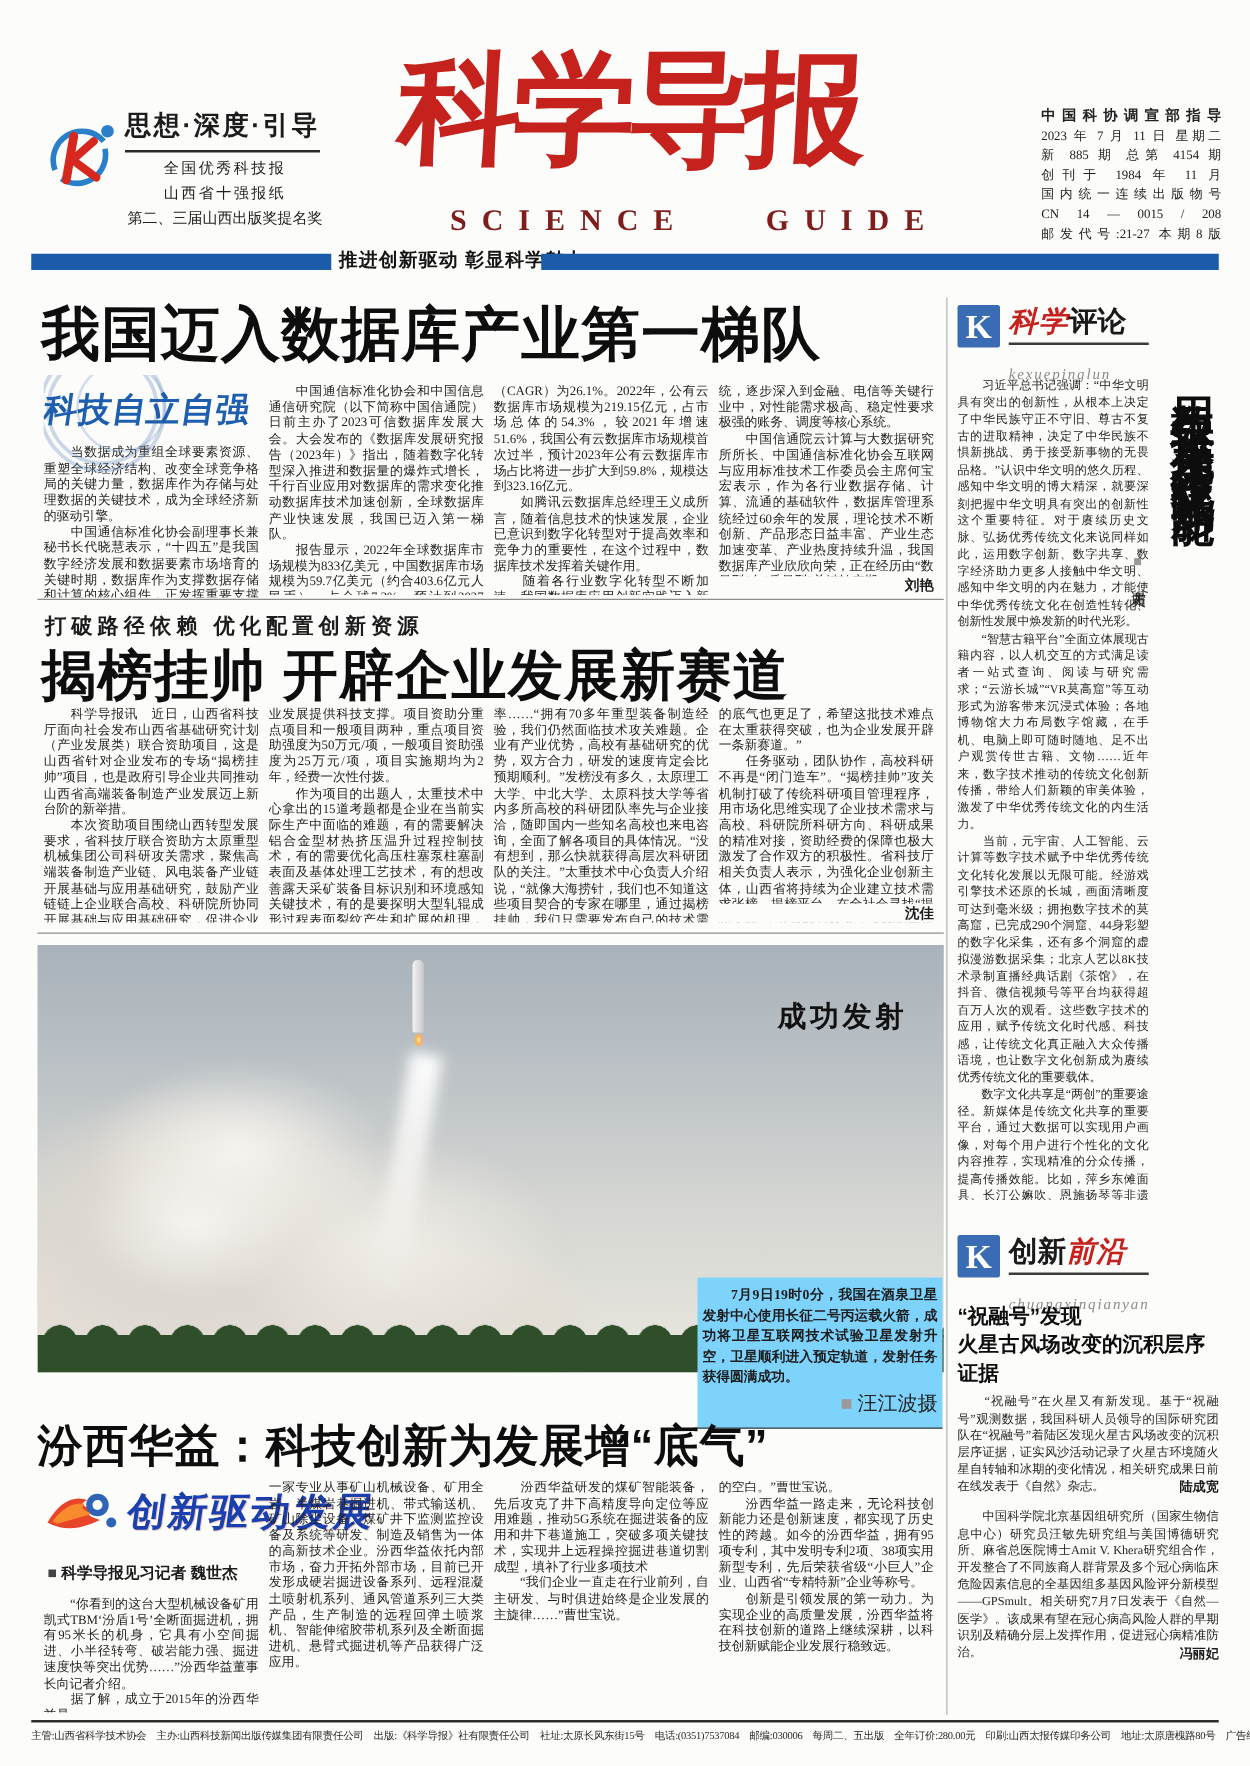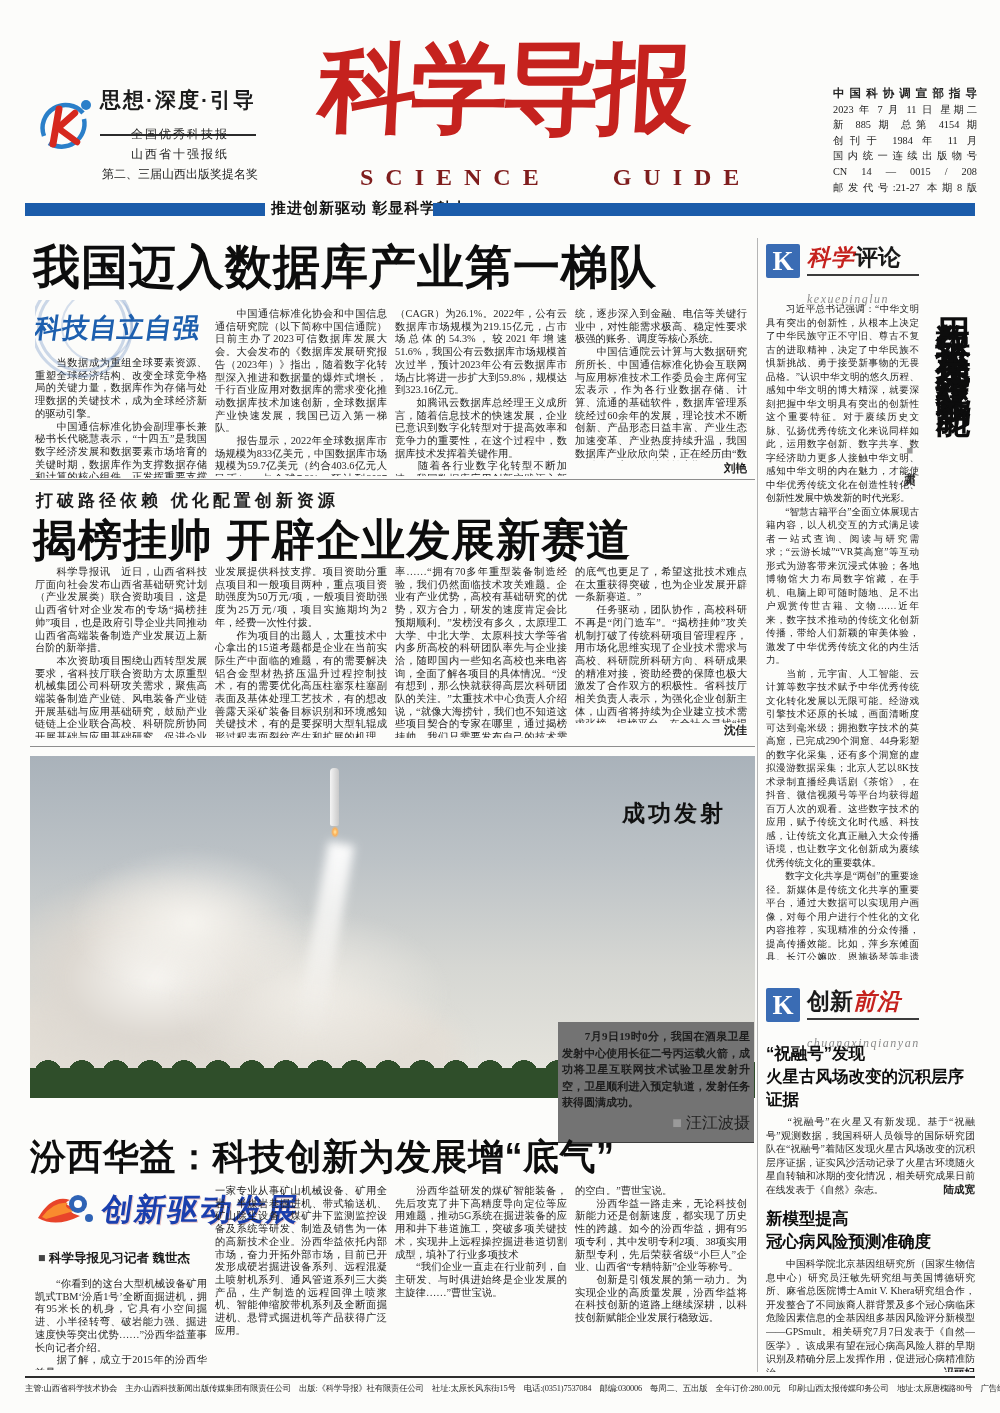--- a/index.html
+++ b/index.html
@@ -4,21 +4,21 @@
 <style>
   *{box-sizing:border-box;margin:0;padding:0}
   html,body{background:#e8e8e8}
   .page{position:relative;width:1000px;height:1413px;margin:0 auto;background:#fcfcfa;overflow:hidden;
         font-family:"Liberation Serif",serif;color:#1c1c1c}
   .abs{position:absolute}
 
   
   .mh-logo{left:34px;top:96px;width:60px;height:60px}
   .mh-tagline{left:100px;top:86px;font-family:"Liberation Sans",sans-serif;font-size:21px;font-weight:700;
-              letter-spacing:2px;border-bottom:2px solid #2b2b2b;padding-bottom:20px}
+              letter-spacing:2px;border-bottom:2px solid #2b2b2b;padding-bottom:6px}
   .mh-award{left:100px;width:160px;text-align:center;font-size:12px;letter-spacing:2px;color:#222}
   .aw0{top:126px}.aw1{top:146px}.aw2{top:166px;left:86px;width:188px;letter-spacing:0}
   .mh-title{left:258px;top:36px;width:490px;text-align:center;font-size:98px;line-height:1.1;font-weight:900;
             color:#c5221e;font-family:"Liberation Serif",serif;letter-spacing:-6px;transform:skewX(-3deg)}
   .mh-title-en{left:360px;top:164px;font-family:"Liberation Serif",serif;font-weight:700;font-size:24px;
                color:#7f1d1d;letter-spacing:12px;word-spacing:44px;white-space:nowrap}
   .mh-pub{left:833px;top:86px;width:144px;font-size:10.3px;line-height:15.6px;color:#222;text-align:justify}
   .mh-pub .pl{text-align-last:justify}
   .mh-pub .pl0{font-weight:700;font-size:11.5px}
 
@@ -67,21 +67,21 @@
   .trail{position:absolute;left:282px;top:86px;width:26px;height:190px;transform:rotate(10deg);
          background:linear-gradient(180deg,rgba(255,255,255,.95),rgba(235,232,226,.55));filter:blur(5px)}
   .rocket{position:absolute;left:300px;top:12px;width:9px;height:58px;border-radius:4px 4px 2px 2px;
           background:linear-gradient(90deg,#f4f4f4,#c9c9c9)}
   .rocket::after{content:"";position:absolute;left:0.5px;top:58px;width:8px;height:30px;
           background:radial-gradient(closest-side at 50% 20%,#ffe9a8 0%,#ffb054 55%,rgba(255,122,30,0) 100%)}
   .trees{position:absolute;left:0;right:0;bottom:0;height:30px;background:#2f4e2a}
   .trees::before{content:"";position:absolute;top:-12px;left:0;right:0;height:14px;
           background:radial-gradient(circle 14px at 18px 18px,#2f4e2a 98%,transparent);background-size:34px 14px;background-repeat:repeat-x}
   .photo-label{left:622px;top:798px;font-family:"Liberation Sans",sans-serif;font-weight:900;font-size:23px;letter-spacing:3px;color:#111}
-  .caption-box{left:558px;top:1022px;width:196px;background:#737373;padding:6px 4px 8px 4px;border-bottom:1.5px solid #3c3c3c}
+  .caption-box{left:558px;top:1022px;width:196px;background:#7dd3fc;padding:6px 4px 8px 4px;border-bottom:1.5px solid #3c3c3c}
   .caption{font-size:11px;line-height:16.5px;text-align:justify;font-weight:600;white-space:pre-line}
   .credit{text-align:right;font-size:16px;margin-top:2px;color:#222}
   .credit::before{content:"■ ";color:#9a9a9a}
 
   
   .sec-head{display:flex;gap:7px;align-items:flex-start}
   .ksq{width:34px;height:34px;background:#3a6cb4;color:#fff;display:flex;align-items:center;justify-content:center;
        font-family:"Liberation Serif",serif;font-weight:700;font-size:27px;border-radius:2px}
   .sec-title-row{font-size:23px;line-height:26px;white-space:nowrap}
   .script{color:#c5221e;font-weight:900;font-style:italic;font-family:"Liberation Serif",serif;letter-spacing:1px}
@@ -275,24 +275,20 @@
   <div class="abs frontier">
     <div class="f-art">
       <div class="f-title">
         <div>“祝融号”发现</div>
         <div>火星古风场改变的沉积层序证据</div>
       </div>
       <div class="f-body">　　“祝融号”在火星又有新发现。基于“祝融号”观测数据，我国科研人员领导的国际研究团队在“祝融号”着陆区发现火星古风场改变的沉积层序证据，证实风沙活动记录了火星古环境随火星自转轴和冰期的变化情况，相关研究成果日前在线发表于《自然》杂志。</div>
       <div class="f-author">陆成宽</div>
     </div>
     <div class="f-art">
-      <div class="f-title">
-        <div>新模型提高</div>
-        <div>冠心病风险预测准确度</div>
-      </div>
       <div class="f-body">　　中国科学院北京基因组研究所（国家生物信息中心）研究员汪敏先研究组与美国博德研究所、麻省总医院博士Amit V. Khera研究组合作，开发整合了不同族裔人群背景及多个冠心病临床危险因素信息的全基因组多基因风险评分新模型——GPSmult。相关研究7月7日发表于《自然—医学》。该成果有望在冠心病高风险人群的早期识别及精确分层上发挥作用，促进冠心病精准防治。</div>
       <div class="f-author">冯丽妃</div>
     </div>
 
   </div>
 
   <div class="abs foot-rule"></div>
   <div class="abs footer-text">主管:山西省科学技术协会　主办:山西科技新闻出版传媒集团有限责任公司　出版:《科学导报》社有限责任公司　社址:太原长风东街15号　电话:(0351)7537084　邮编:030006　每周二、五出版　全年订价:280.00元　印刷:山西太报传媒印务公司　地址:太原唐槐路80号　广告经营许可证:1400004000089　总编辑:曹俊卿</div>
 
 </div>

